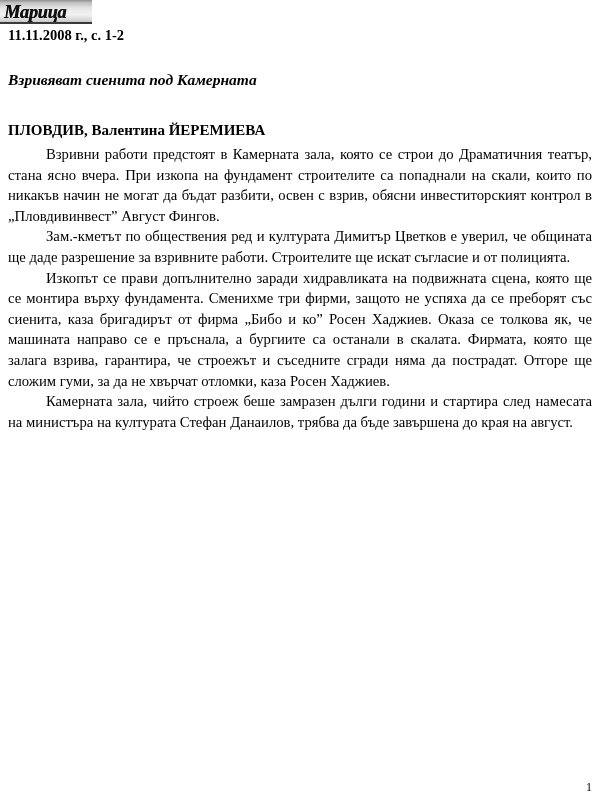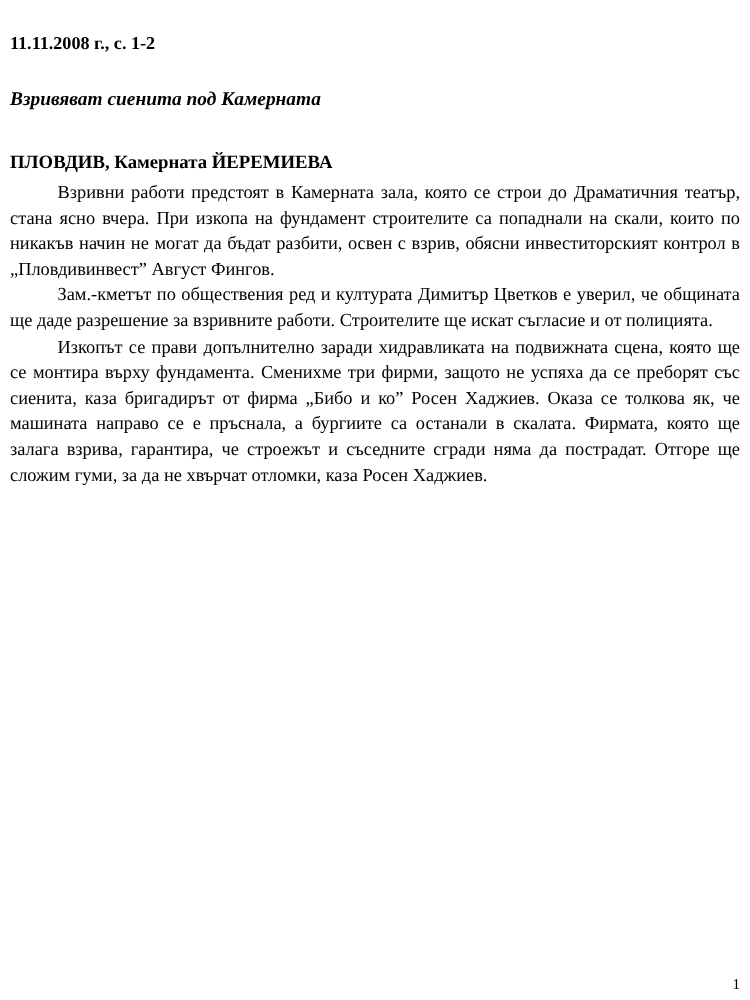--- a/index.html
+++ b/index.html
@@ -136,28 +136,34 @@
     text-align: right;
     font-size: 12px;
     line-height: 14px;
   }
 </style>
 </head>
 <body>
 
 <div class="page">
 
+  <div class="masthead">
+    <div class="logo-plate">
+      <div class="logo-word">Марица</div>
+    </div>
+  </div>
 
   <div class="dateline">11.11.2008 г., с. 1-2</div>
 
   <h1 class="headline">Взривяват сиенита под Камерната</h1>
 
-  <div class="byline">ПЛОВДИВ, Камерната ЙЕРЕМИЕВА</div>
+  <div class="byline">ПЛОВДИВ, Валентина ЙЕРЕМИЕВА</div>
 
   <div class="body-copy">
     <p class="para">Взривни работи предстоят в Камерната зала, която се строи до Драматичния театър, стана ясно вчера. При изкопа на фундамент строителите са попаднали на скали, които по никакъв начин не могат да бъдат разбити, освен с взрив, обясни инвеститорският контрол в „Пловдивинвест” Август Фингов.</p>
     <p class="para">Зам.-кметът по обществения ред и културата Димитър Цветков е уверил, че общината ще даде разрешение за взривните работи. Строителите ще искат съгласие и от полицията.</p>
     <p class="para">Изкопът се прави допълнително заради хидравликата на подвижната сцена, която ще се монтира върху фундамента. Сменихме три фирми, защото не успяха да се преборят със сиенита, каза бригадирът от фирма „Бибо и ко” Росен Хаджиев. Оказа се толкова як, че машината направо се е пръснала, а бургиите са останали в скалата. Фирмата, която ще залага взрива, гарантира, че строежът и съседните сгради няма да пострадат. Отгоре ще сложим гуми, за да не хвърчат отломки, каза Росен Хаджиев.</p>
+    <p class="para">Камерната зала, чийто строеж беше замразен дълги години и стартира след намесата на министъра на културата Стефан Данаилов, трябва да бъде завършена до края на август.</p>
   </div>
 
   <div class="page-number">1</div>
 
 </div>
 
 </body></html>

